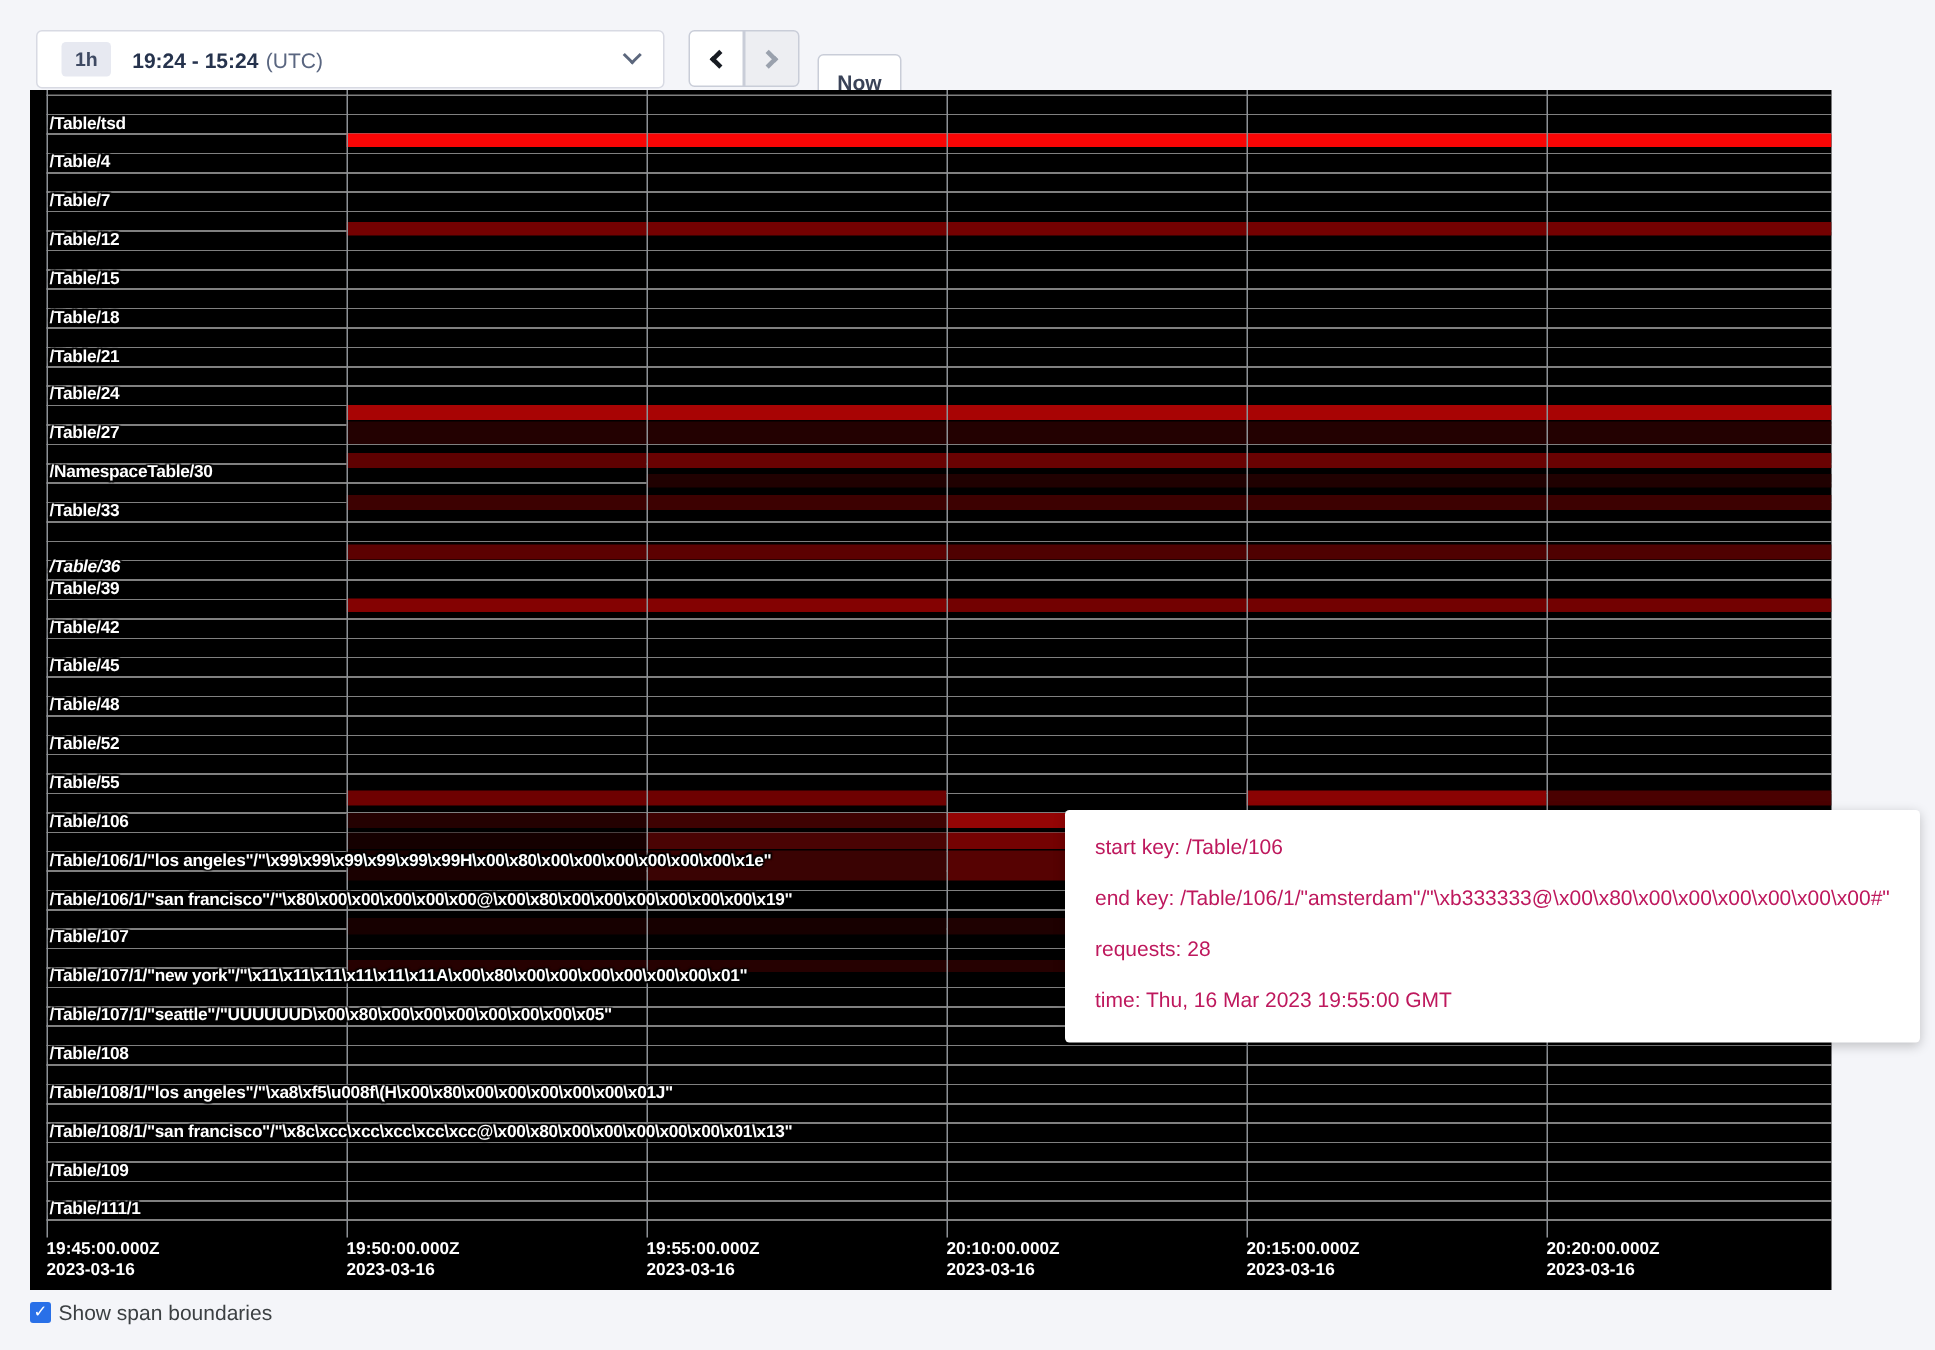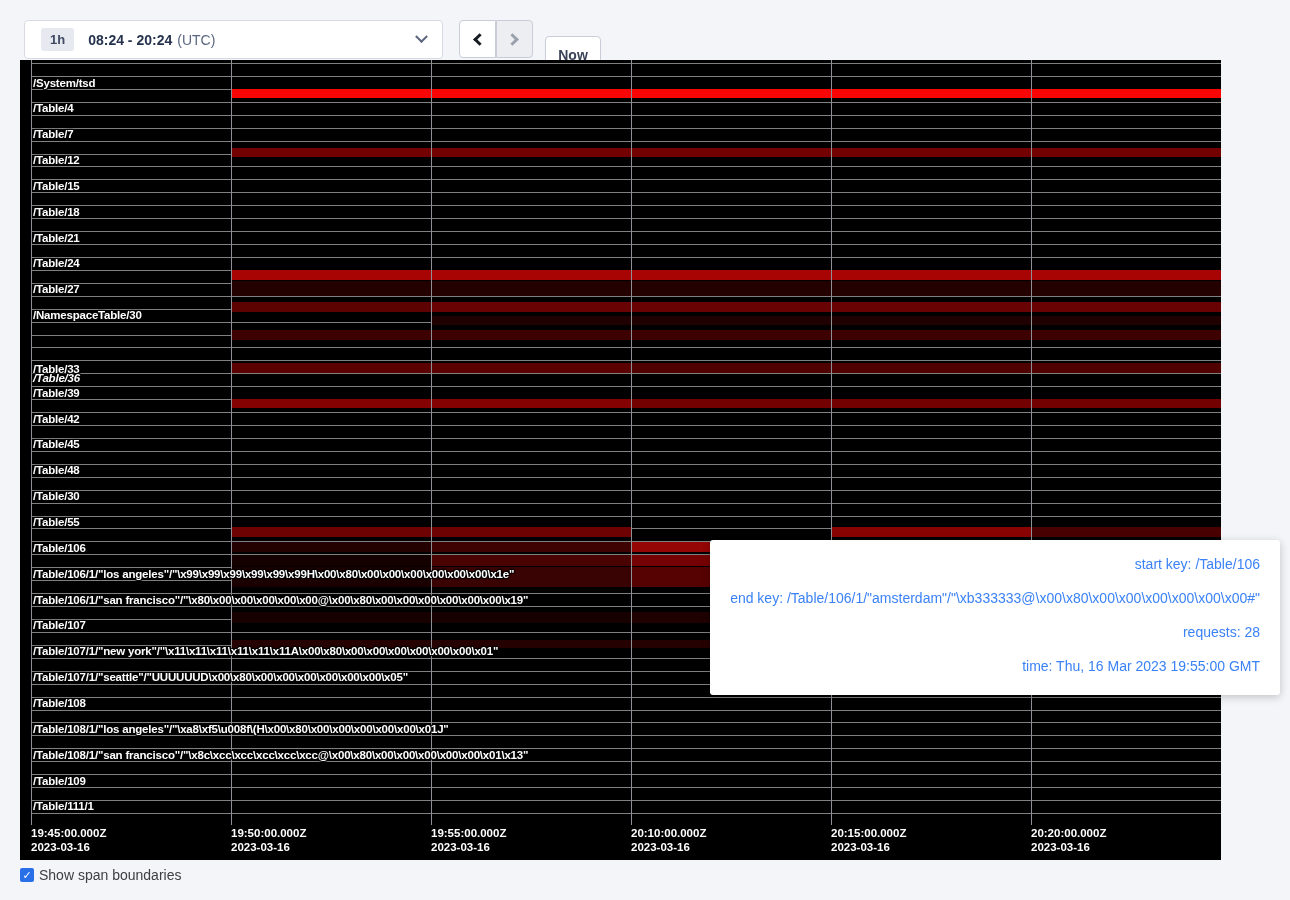--- a/index.html
+++ b/index.html
@@ -62,40 +62,40 @@
     text-shadow:1px 1px 1px #000, -1px 1px 1px #000, 1px -1px 1px #000, -1px -1px 1px #000;
   }
   .x-tick { position:absolute; top:766px; color:#fff; font-size:11.5px; font-weight:700; line-height:14px; white-space:nowrap; }
   
   .tooltip {
     position:absolute; left:710px; top:540px; width:570px;
     background:#fff; border-radius:3px; padding:16px 20px 3px 20px;
     box-shadow:0 2px 8px rgba(0,0,0,0.22); z-index:10;
   }
   .tooltip .tip-line {
-    font-size:14px; color:#3b82f6; margin-bottom:17px; line-height:17px; white-space:nowrap;text-align:right;
+    font-size:14px; color:#be185d; margin-bottom:17px; line-height:17px; white-space:nowrap;
   }
   
   .footer-check {
     position:absolute; left:20px; top:867px; display:flex; align-items:center;
     font-size:14px; color:#3c4043; cursor:pointer;
   }
   .checkbox {
     width:14px; height:14px; border-radius:2px; background:#2970e8;
     color:#fff; font-size:11px; line-height:14px; text-align:center;
     margin-right:5px; display:inline-block;
   }
 </style>
 </head>
 <body>
 
 <div class="toolbar">
   <div class="time-picker">
     <span class="preset-chip">1h</span>
-    <span class="range-text">08:24 - 20:24</span>
+    <span class="range-text">19:24 - 15:24</span>
     <span class="tz-text">(UTC)</span>
     <span class="chev down"></span>
   </div>
   <div class="nav-group">
     <button class="nav-btn prev">
       <span class="chev left"></span>
     </button>
     <button class="nav-btn next">
       <span class="chev right"></span>
     </button>
@@ -139,37 +139,37 @@
     </div>
   <div id="vlines">
       <div class="vline" style="left: 11px;"></div>
       <div class="vline" style="left: 211px;"></div>
       <div class="vline" style="left: 411px;"></div>
       <div class="vline" style="left: 611px;"></div>
       <div class="vline" style="left: 811px;"></div>
       <div class="vline" style="left: 1011px;"></div>
     </div>
   <div id="rowlabels">
-      <div class="row-label" style="left: 13px; top: 16.5px;">/System/tsd</div>
+      <div class="row-label" style="left: 13px; top: 16.5px;">/Table/tsd</div>
       <div class="row-label" style="left: 13px; top: 42.357px;">/Table/4</div>
       <div class="row-label" style="left: 13px; top: 68.214px;">/Table/7</div>
       <div class="row-label" style="left: 13px; top: 94.071px;">/Table/12</div>
       <div class="row-label" style="left: 13px; top: 119.928px;">/Table/15</div>
       <div class="row-label" style="left: 13px; top: 145.785px;">/Table/18</div>
       <div class="row-label" style="left: 13px; top: 171.642px;">/Table/21</div>
       <div class="row-label" style="left: 13px; top: 197.499px;">/Table/24</div>
       <div class="row-label" style="left: 13px; top: 223.356px;">/Table/27</div>
       <div class="row-label" style="left: 13px; top: 249.213px;">/NamespaceTable/30</div>
-      <div class="row-label" style="left: 13px; top: 275.07px; margin-top: 28px;">/Table/33</div>
+      <div class="row-label" style="left: 13px; top: 275.07px;">/Table/33</div>
       <div class="row-label" style="left: 13px; top: 312px; font-style: italic;">/Table/36</div>
       <div class="row-label" style="left: 13px; top: 326.784px;">/Table/39</div>
       <div class="row-label" style="left: 13px; top: 352.641px;">/Table/42</div>
       <div class="row-label" style="left: 13px; top: 378.498px;">/Table/45</div>
       <div class="row-label" style="left: 13px; top: 404.355px;">/Table/48</div>
-      <div class="row-label" style="left: 13px; top: 430.212px;">/Table/30</div>
+      <div class="row-label" style="left: 13px; top: 430.212px;">/Table/52</div>
       <div class="row-label" style="left: 13px; top: 456.069px;">/Table/55</div>
       <div class="row-label" style="left: 13px; top: 481.926px;">/Table/106</div>
       <div class="row-label" style="left: 13px; top: 507.783px;">/Table/106/1/"los angeles"/"\x99\x99\x99\x99\x99\x99H\x00\x80\x00\x00\x00\x00\x00\x00\x1e"</div>
       <div class="row-label" style="left: 13px; top: 533.64px;">/Table/106/1/"san francisco"/"\x80\x00\x00\x00\x00\x00@\x00\x80\x00\x00\x00\x00\x00\x00\x19"</div>
       <div class="row-label" style="left: 13px; top: 559.497px;">/Table/107</div>
       <div class="row-label" style="left: 13px; top: 585.354px;">/Table/107/1/"new york"/"\x11\x11\x11\x11\x11\x11A\x00\x80\x00\x00\x00\x00\x00\x00\x01"</div>
       <div class="row-label" style="left: 13px; top: 611.211px;">/Table/107/1/"seattle"/"UUUUUUD\x00\x80\x00\x00\x00\x00\x00\x00\x05"</div>
       <div class="row-label" style="left: 13px; top: 637.068px;">/Table/108</div>
       <div class="row-label" style="left: 13px; top: 662.925px;">/Table/108/1/"los angeles"/"\xa8\xf5\u008f\(H\x00\x80\x00\x00\x00\x00\x00\x01J"</div>
       <div class="row-label" style="left: 13px; top: 688.782px;">/Table/108/1/"san francisco"/"\x8c\xcc\xcc\xcc\xcc\xcc@\x00\x80\x00\x00\x00\x00\x00\x01\x13"</div>

